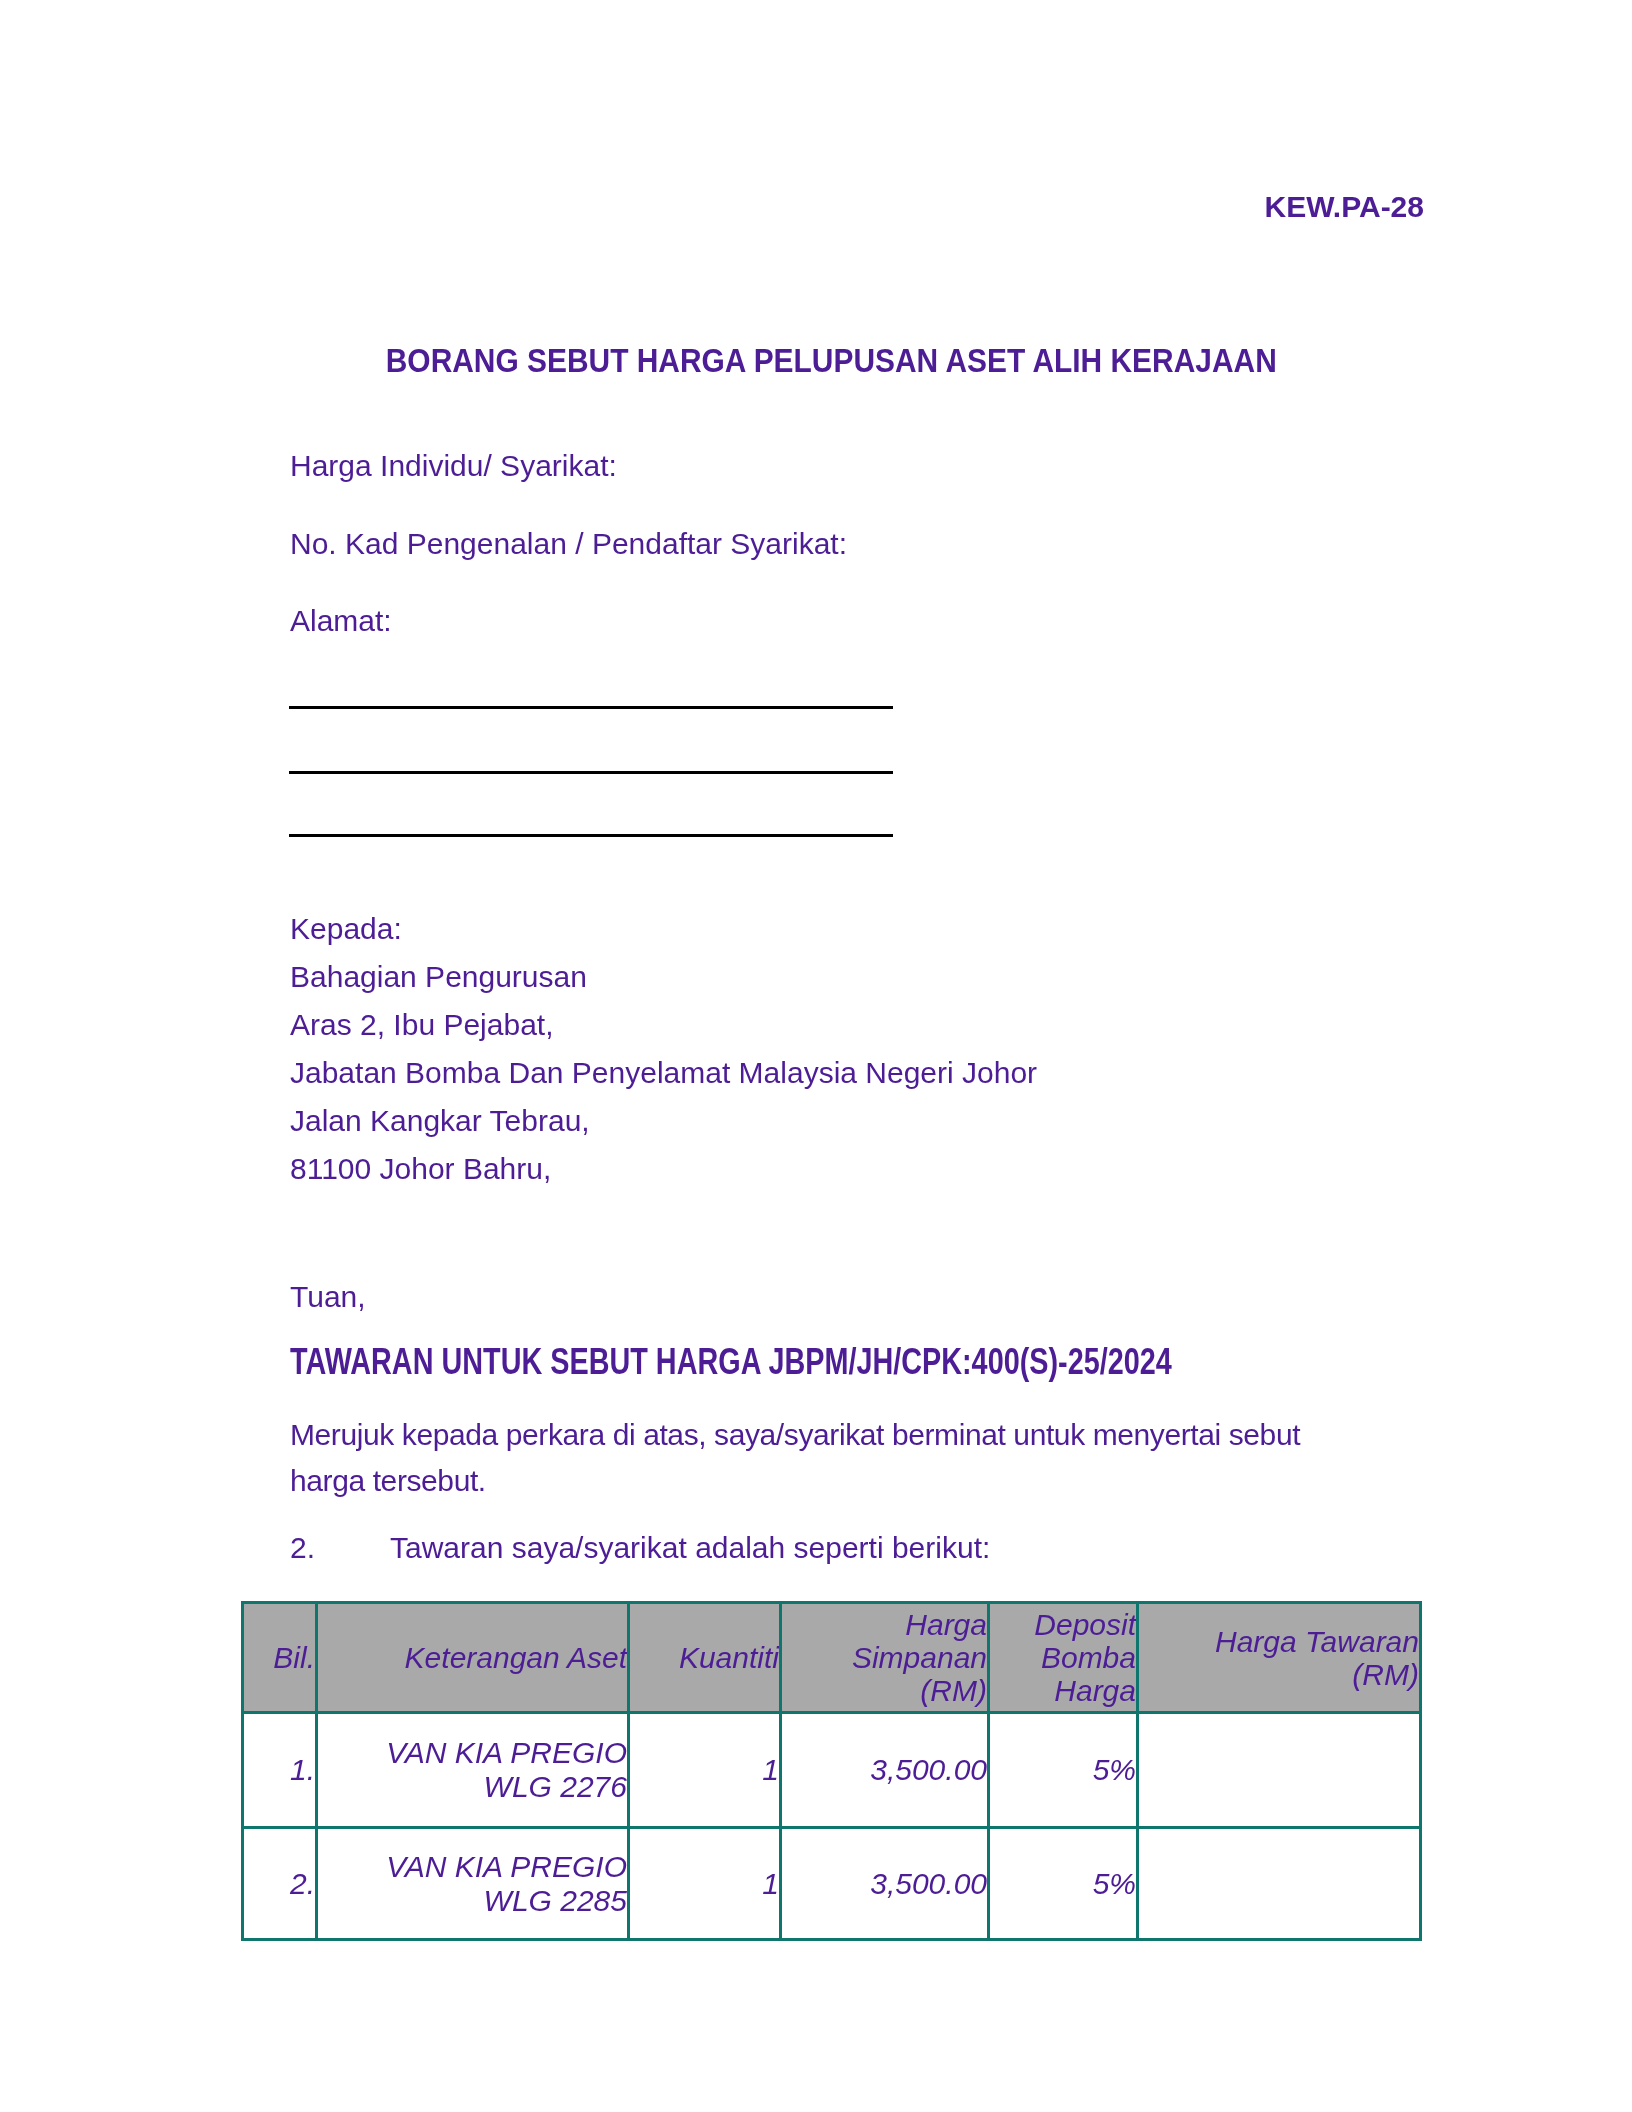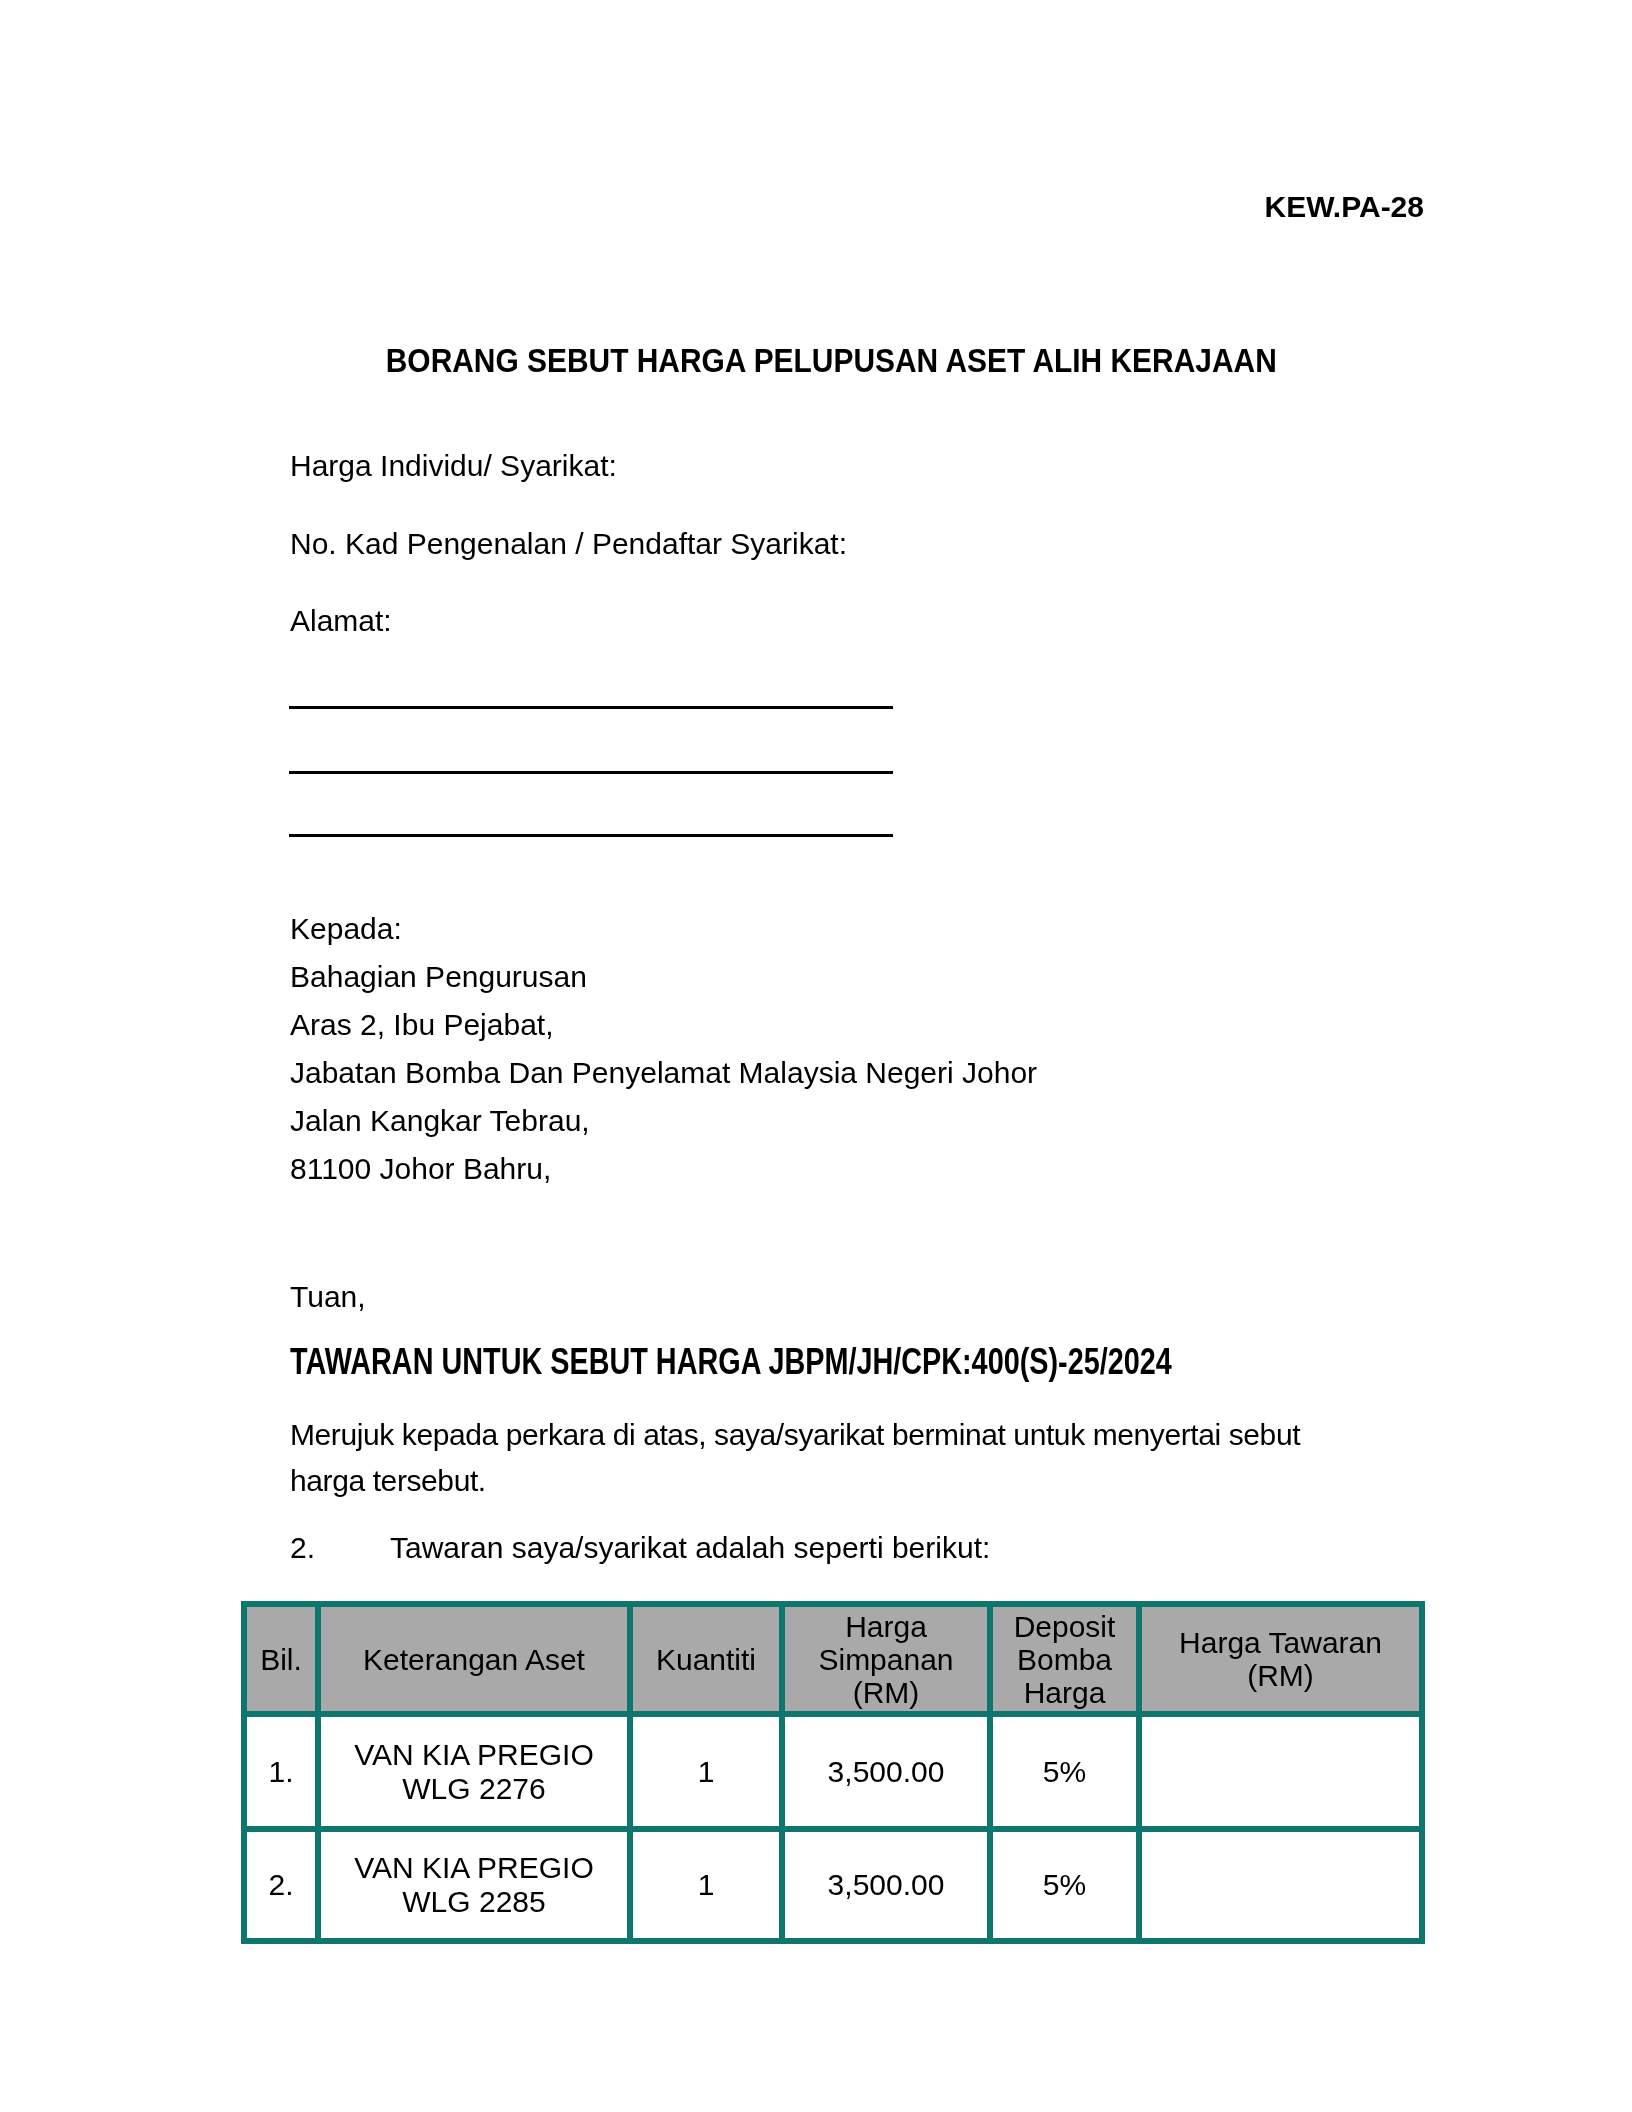--- a/index.html
+++ b/index.html
@@ -1,21 +1,21 @@
 <!DOCTYPE html>
 <html><head>
 <meta charset="utf-8">
 <style>
   html,body{margin:0;padding:0;background:#e8e8e8;}
   .page{
     position:relative;
     width:1632px;height:2112px;
     background:#ffffff;
     font-family:"Liberation Sans","DejaVu Sans",sans-serif;
-    color:#000000;
+    color:#4c1d95;
     overflow:hidden;
   }
   .form-code{
     position:absolute;top:189px;right:208px;
     font-size:30px;font-weight:bold;line-height:36px;
     text-align:right;letter-spacing:0px;
   }
   .title-wrap{
     position:absolute;top:340px;left:242px;width:1178px;
     text-align:center;line-height:40px;white-space:nowrap;
@@ -67,23 +67,23 @@
   }
   .item2-num{position:absolute;left:0;top:0;}
   .item2-text{position:absolute;left:100px;top:0;white-space:nowrap;}
   table.offer-table{
     position:absolute;left:241px;top:1601px;
     width:1178px;
     border-collapse:collapse;table-layout:fixed;
     font-size:30px;
   }
   table.offer-table th,table.offer-table td{
-    border:6px solid #0f766e;
-    text-align:center;vertical-align:middle;
-    padding:0;overflow:hidden;
+    border:3px solid #0f766e;
+    text-align:right;vertical-align:middle;
+    padding:0;overflow:hidden;font-style:italic;
   }
   table.offer-table th{
     font-weight:normal;
   }
   .hline{line-height:33px;}
   .cell-line{line-height:34px;}
   tr.header-row{height:110px;}
   tr.data-row-1{height:115px;}
   tr.data-row-2{height:112px;}
 </style>

